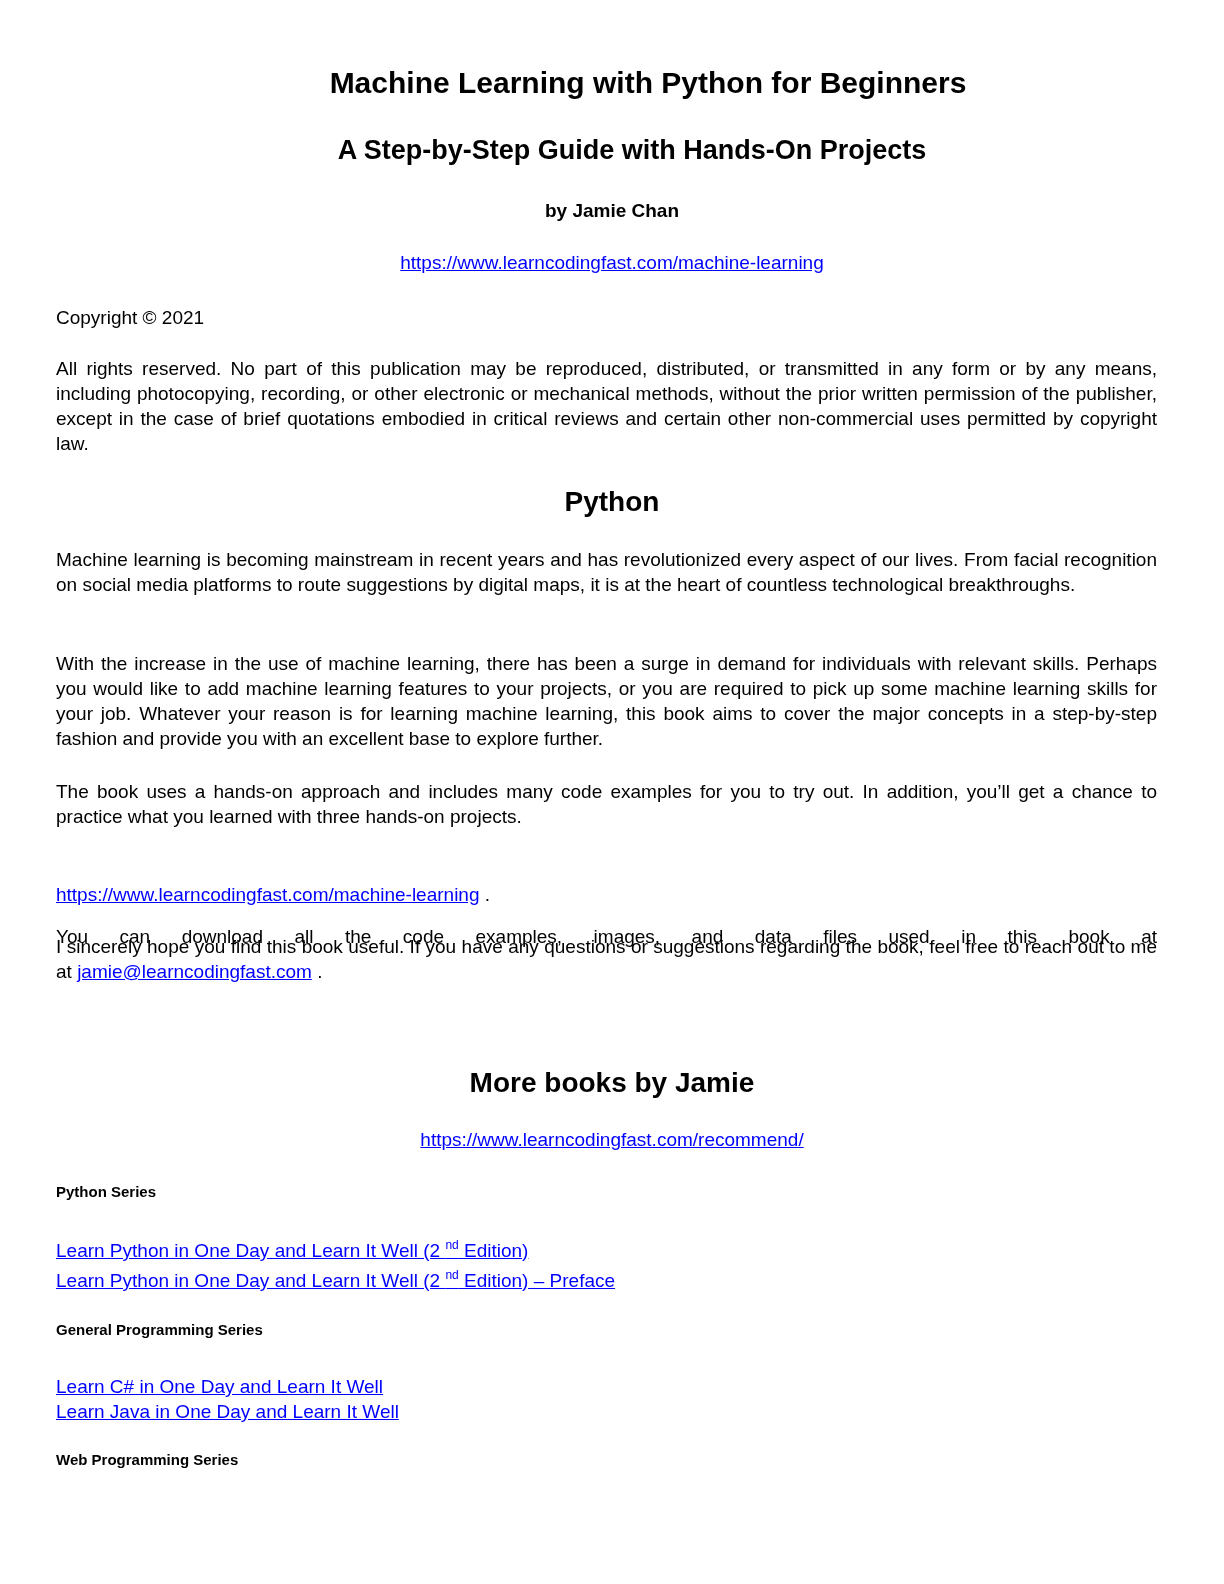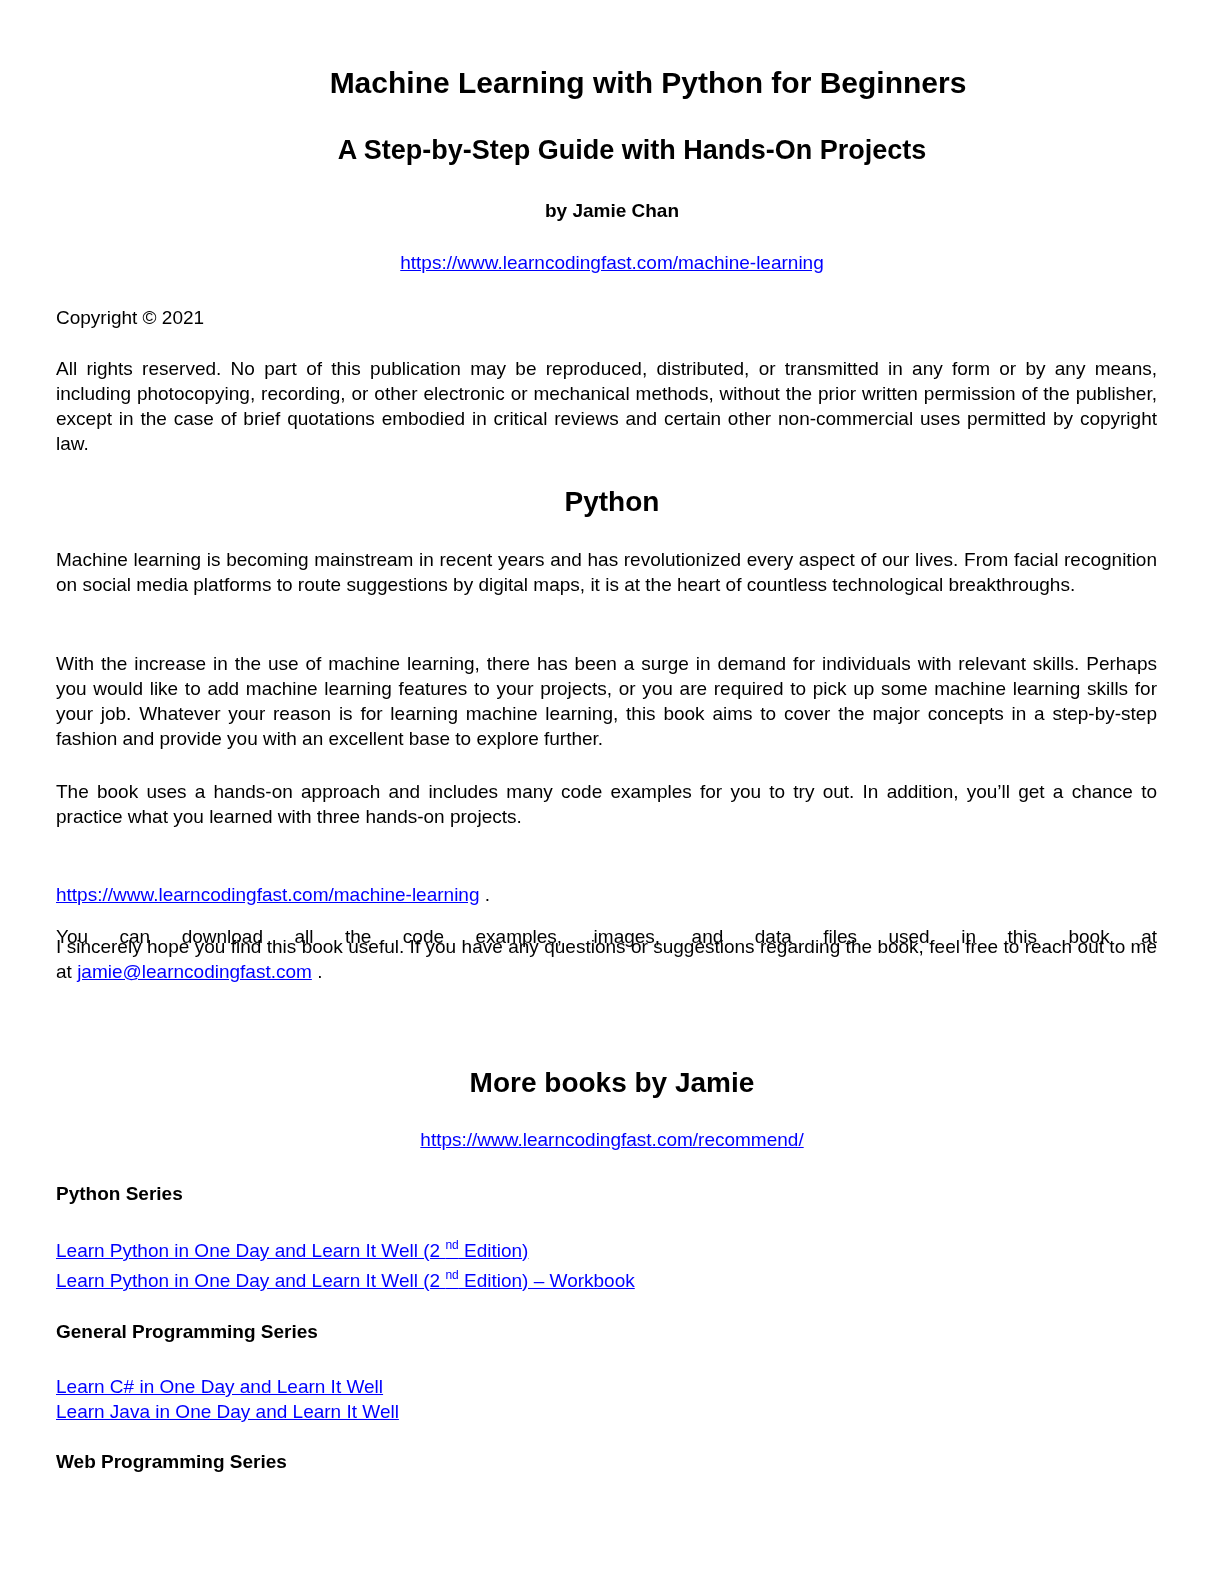--- a/index.html
+++ b/index.html
@@ -8,21 +8,21 @@
   .abs { position: absolute; }
   .center { left: 0; width: 1224px; text-align: center; }
   h1, h2, h3 { margin: 0; font-weight: bold; }
   .t1 { font-size: 30px; padding-left: 36px; }
   .t2 { font-size: 27px; }
   .by { font-size: 19px; font-weight: bold; }
   a { color: #0000ff; text-decoration: underline; }
   .body { left: 56px; width: 1101px; font-size: 19px; line-height: 25px; text-align: justify; }
   .line { left: 56px; font-size: 19px; line-height: 25px; white-space: nowrap; }
   .sec { font-size: 28px; }
-  .subhead { left: 56px; font-size: 19px; font-weight: bold; }
+  .subhead { left: 56px; font-size: 15px; font-weight: bold; }
   sup { font-size: 12px; vertical-align: 8px; line-height: 0; }
   .justify-line { text-align-last: justify; }
 </style>
 </head>
 <body>
 
 <h1 class="abs center t1" style="top:66px;">Machine Learning with Python for Beginners</h1>
 <h2 class="abs center t2" style="top:135px;padding-left:20px;">A Step-by-Step Guide with Hands-On Projects</h2>
 <div class="abs center by" style="top:200px;">by Jamie Chan</div>
 <div class="abs center" style="top:252px; font-size:19px;">
@@ -50,21 +50,21 @@
 <h2 class="abs center sec" style="top:1067px;">More books by Jamie</h2>
 <div class="abs center" style="top:1129px; font-size:19px;">
   <a href="#">https://www.learncodingfast.com/recommend/</a>
 </div>
 
 <div class="abs subhead" style="top:1183px;">Python Series</div>
 <div class="abs line" style="top:1238px;">
   <a href="#"><span>Learn Python in One Day and Learn It Well (2 </span><sup>nd</sup><span> Edition)</span></a>
 </div>
 <div class="abs line" style="top:1268px;">
-  <a href="#"><span>Learn Python in One Day and Learn It Well (2 </span><sup>nd</sup><span> Edition) – Workbook</span></a>
+  <a href="#"><span>Learn Python in One Day and Learn It Well (2 </span><sup>nd</sup><span> Edition) – Preface</span></a>
 </div>
 
 <div class="abs subhead" style="top:1321px;">General Programming Series</div>
 <div class="abs line" style="top:1374px;">
   <a href="#">Learn C# in One Day and Learn It Well</a>
 </div>
 <div class="abs line" style="top:1399px;">
   <a href="#">Learn Java in One Day and Learn It Well</a>
 </div>
 

